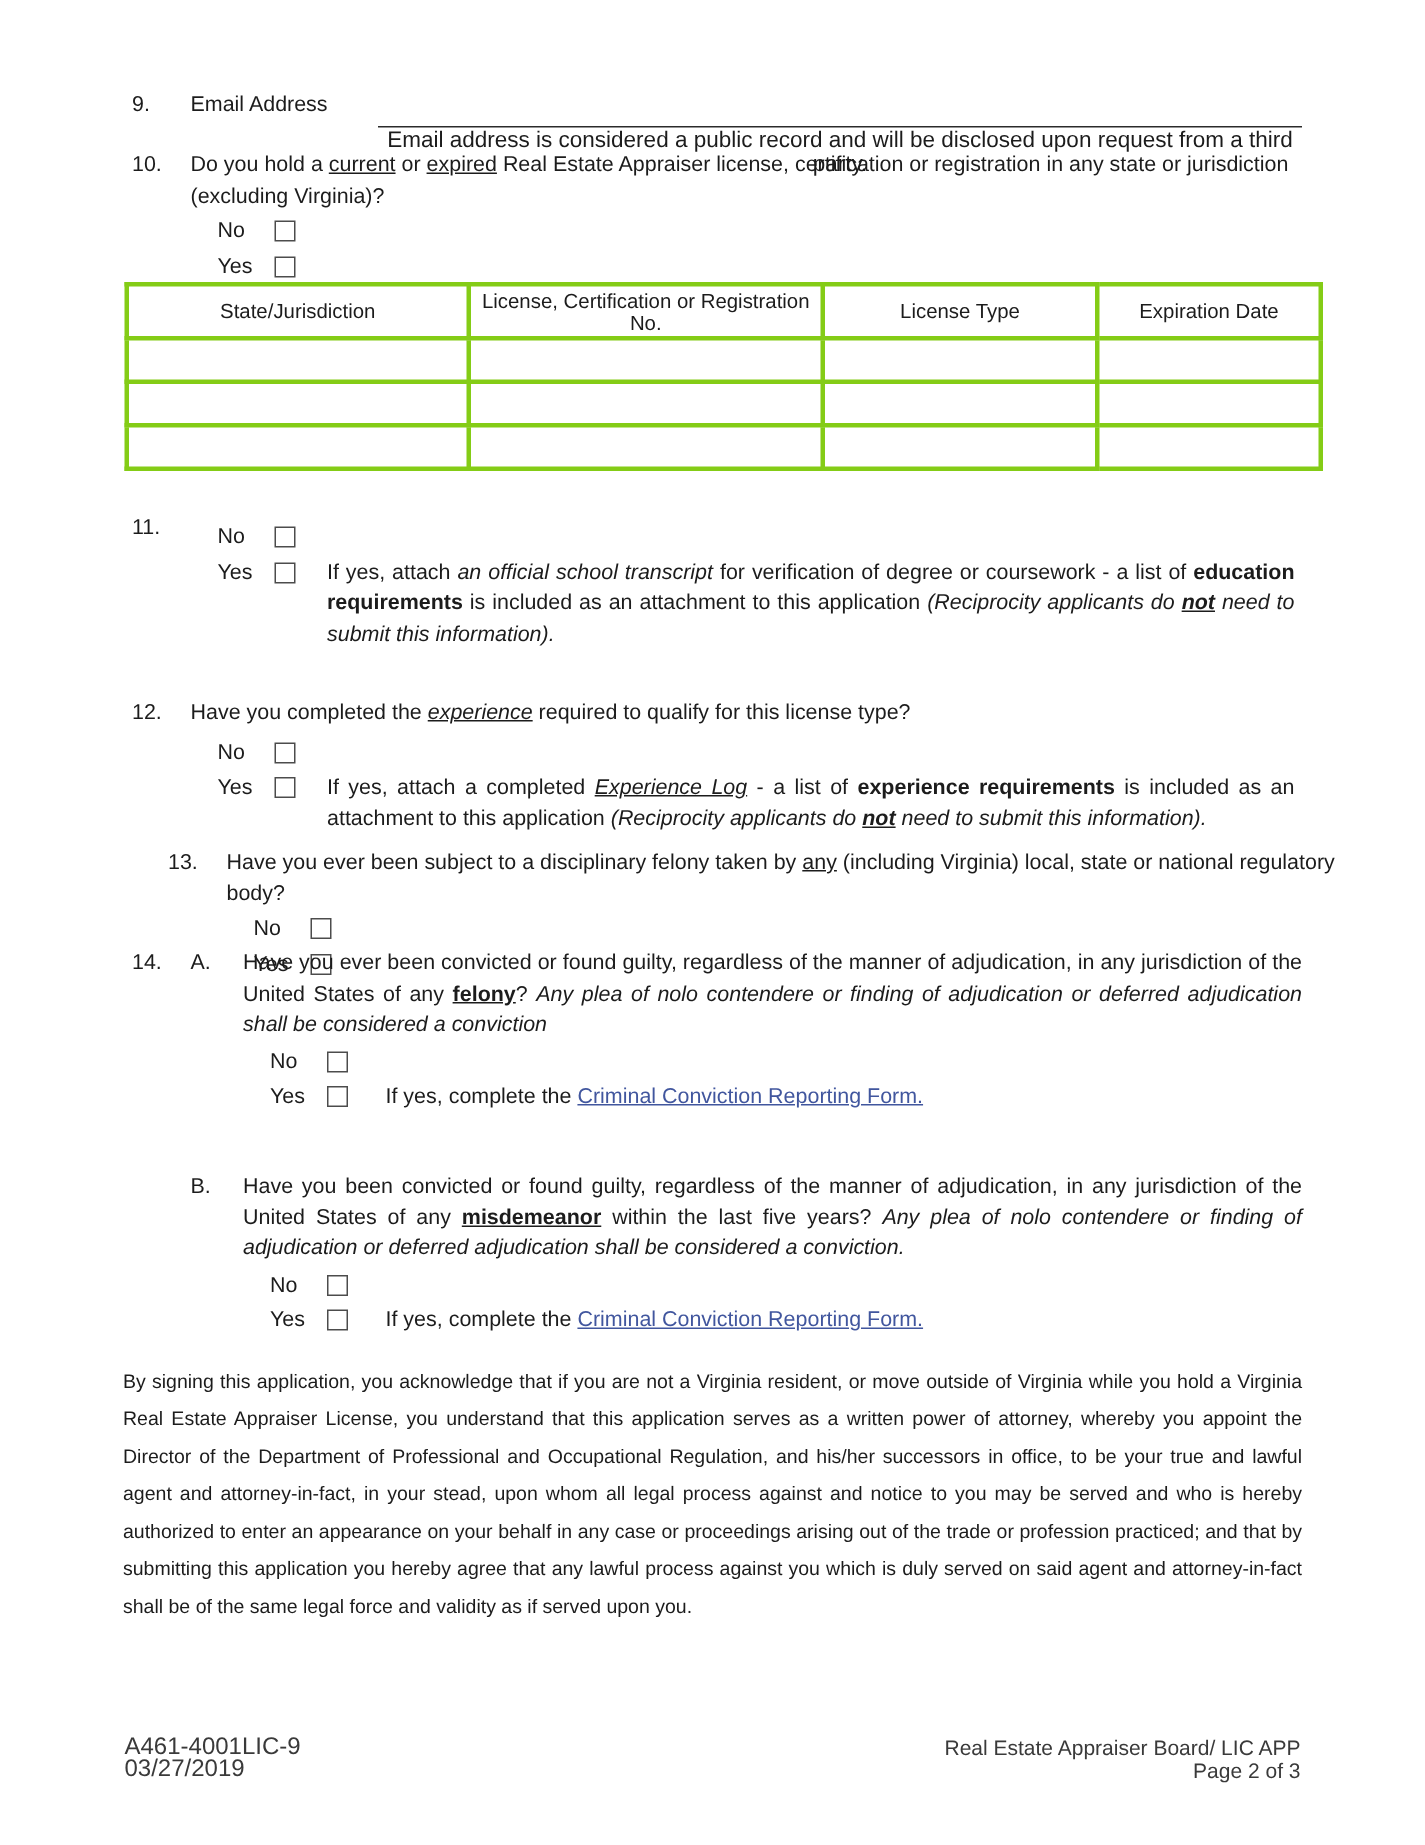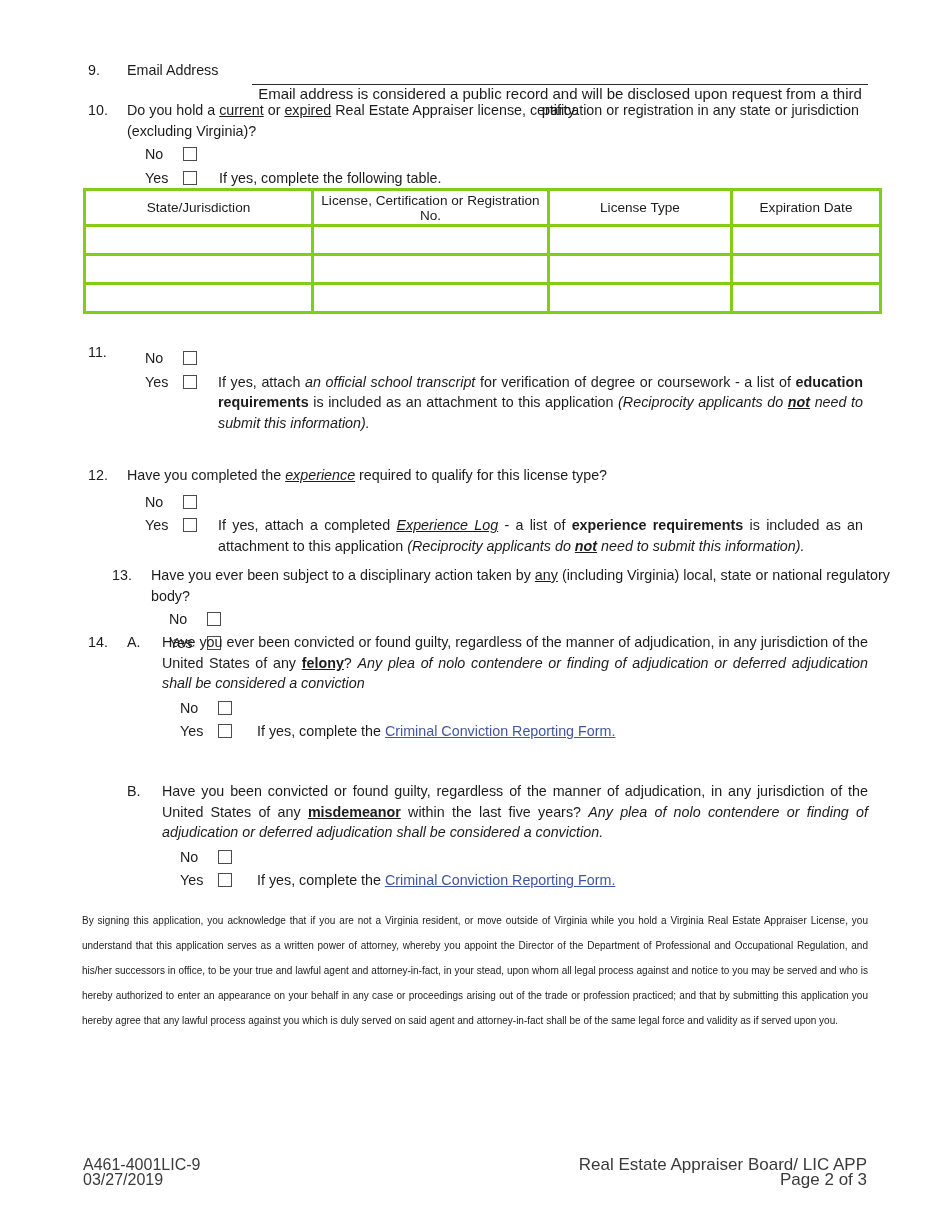--- a/index.html
+++ b/index.html
@@ -139,40 +139,40 @@
   #license-table .c3 { width: 180px; }
   #license-table .c4 { width: 146px; }
 
   
   #attest {
     position: absolute;
     left: 82px;
     top: 908px;
     width: 786px;
     text-align: justify;
-    font-size: 10px;
+    font-size: 13px;
     line-height: 25px;
     color: #1c1c1c;
   }
 
   
   #footer-left {
     position: absolute;
     left: 83px;
     top: 1158px;
     font-size: 16px;
     line-height: 14.5px;
     color: #3a3a3a;
   }
   #footer-right {
     position: absolute;
     right: 83px;
     top: 1158px;
     text-align: right;
-    font-size: 17px;
+    font-size: 14px;
     line-height: 14.5px;
     color: #3a3a3a;
   }
 </style>
 </head>
 <body>
 
 <div id="page">
 
   <div class="item" style="left:88px; top:60px; width:780px;">
@@ -188,21 +188,20 @@
       <div class="body-txt"><span>Do you hold a </span><span class="und">current</span><span> or </span><span class="und">expired</span><span> Real Estate Appraiser license, certification or registration in any state or jurisdiction (excluding Virginia)?</span></div>
 
       <div class="cbrow" style="margin-top:3px;">
         <div class="cblabel" style="margin-left:18px;">No</div>
         <div class="checkbox"></div>
       </div>
 
       <div class="cbrow" style="margin-top:3px;">
         <div class="cblabel" style="margin-left:18px;">Yes</div>
         <div class="checkbox"></div>
-        <div class="cbtext">If yes, complete the following table.</div>
       </div>
     </div>
   </div>
 
   <table id="license-table">
     <thead>
       <tr>
         <th class="c1">State/Jurisdiction</th>
         <th class="c2">License, Certification or Registration No.</th>
         <th class="c3">License Type</th>
@@ -262,21 +261,21 @@
         <div class="cblabel" style="margin-left:18px;">Yes</div>
         <div class="checkbox"></div>
         <div class="cbtext just" style="width:645px; flex:0 0 645px;"><span>If yes, attach a completed </span><span class="ital-und">Experience Log</span><span> - a list of </span><span class="bold">experience requirements</span><span> is included as an attachment to this application </span><span class="ital">(Reciprocity applicants do </span><span class="bold-und ital">not</span><span class="ital"> need to submit this information).</span></div>
       </div>
     </div>
   </div>
 
   <div class="item" style="left:88px; top:565px; width:780px;margin-left:24px;">
     <div class="num">13.</div>
     <div class="item-body">
-      <div class="body-txt"><span>Have you ever been subject to a disciplinary action taken by </span><span class="und">any</span><span> (including Virginia) local, state or national regulatory body?</span></div>
+      <div class="body-txt"><span>Have you ever been subject to a disciplinary felony taken by </span><span class="und">any</span><span> (including Virginia) local, state or national regulatory body?</span></div>
 
       <div class="cbrow" style="margin-top:3px;">
         <div class="cblabel" style="margin-left:18px;">No</div>
         <div class="checkbox"></div>
       </div>
 
       <div class="cbrow" style="margin-top:3px;">
         <div class="cblabel" style="margin-left:18px;">Yes</div>
         <div class="checkbox"></div>
       </div>

